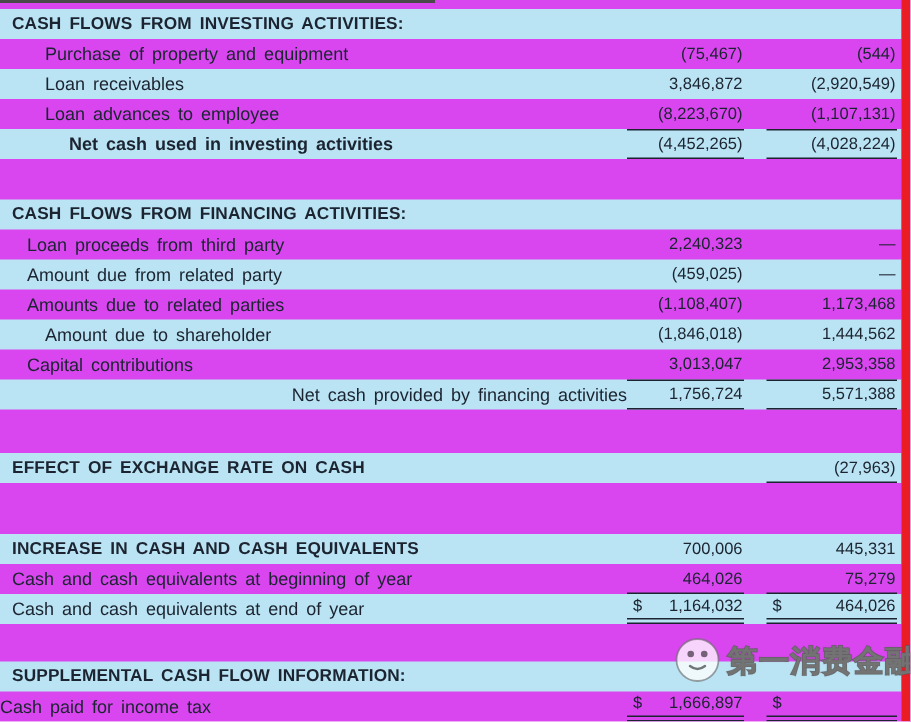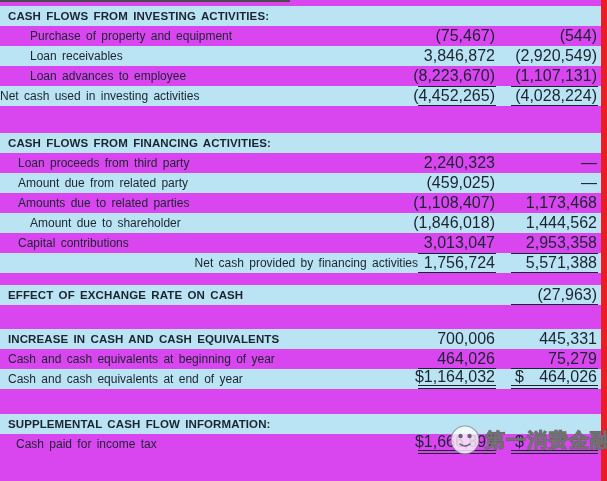--- a/index.html
+++ b/index.html
@@ -5,33 +5,33 @@
   html,body{margin:0;padding:0;background:#fff;}
   .page{
     position:relative;width:607px;height:481px;background:#d946ef;overflow:hidden;
     font-family:"Liberation Sans","DejaVu Sans",sans-serif;color:var(--ink,#1b2430);
   }
   .top-cut-line{position:absolute;top:0;left:0;width:290px;height:2px;background:#4a4a4a;}
   .red-stripe{position:absolute;top:0;right:0;width:6px;height:481px;background:var(--stripe,#ea1c24);}
   .section{width:601px;}
   [data-name="section-investing"]{margin-top:6px;}
   [data-name="section-financing"]{margin-top:27px;}
-  [data-name="section-exchange"]{margin-top:12px;}
-  [data-name="section-increase"]{margin-top:24px;}
+  [data-name="section-exchange"]{margin-top:29px;}
+  [data-name="section-increase"]{margin-top:34px;}
   [data-name="section-supplemental"]{margin-top:25px;}
   .row{
     height:20px;display:flex;align-items:center;box-sizing:border-box;
     padding-right:3px;font-size:12px;word-spacing:2px;
   }
   .row.hl{background:var(--hl,#bae3f3);}
   .row.bold .label{font-weight:700;font-size:11.5px;letter-spacing:.1px;}
   .label{flex:1 1 auto;white-space:nowrap;overflow:hidden;box-sizing:border-box;}
   .col{
     box-sizing:border-box;height:100%;display:flex;align-items:center;
-    justify-content:flex-end;white-space:nowrap;font-size:16px;word-spacing:normal;
+    justify-content:flex-end;white-space:nowrap;font-size:11px;word-spacing:normal;
   }
   .col1{width:78px;margin-left:0;}
   .col2{width:87px;margin-left:15px;}
   .col .cur{margin-right:auto;padding-left:4px;}
   .col .val{padding-right:1px;}
   .rule-total .col{border-top:1.5px solid var(--ink,#1b2430);border-bottom:1.5px solid var(--ink,#1b2430);}
   .rule-bottom .col{border-bottom:1.5px solid var(--ink,#1b2430);}
   .rule-double .col{border-bottom:4px double var(--ink,#1b2430);}
   .watermark{
     position:absolute;left:450px;top:425px;display:flex;align-items:center;gap:5px;
@@ -75,21 +75,21 @@
         <div class="row" data-name="table-row">
           <div class="label" data-name="row-label" style="padding-left: 30px;">Loan advances to employee</div>
           <div class="col col1" data-name="amount-cell-c1">
             <div class="val" data-name="amount-value">(8,223,670)</div>
           </div>
           <div class="col col2" data-name="amount-cell-c2">
             <div class="val" data-name="amount-value">(1,107,131)</div>
           </div>
         </div>
         <div class="row hl rule-total" data-name="table-row">
-          <div class="label" data-name="row-label" style="">Net cash used in investing activities</div>
+          <div class="label" data-name="row-label" style="padding-left: 46px; font-weight: bold;">Net cash used in investing activities</div>
           <div class="col col1" data-name="amount-cell-c1">
             <div class="val" data-name="amount-value">(4,452,265)</div>
           </div>
           <div class="col col2" data-name="amount-cell-c2">
             <div class="val" data-name="amount-value">(4,028,224)</div>
           </div>
         </div>
       </div>
       <div class="section" data-name="section-financing">
         <div class="row hl bold" data-name="section-header-row">
@@ -187,21 +187,21 @@
             <div class="cur" data-name="dollar-sign">$</div>
             <div class="val" data-name="amount-value">464,026</div>
           </div>
         </div>
       </div>
       <div class="section" data-name="section-supplemental">
         <div class="row hl bold" data-name="section-header-row">
           <div class="label" data-name="section-header-label" style="padding-left: 8px;">SUPPLEMENTAL CASH FLOW INFORMATION:</div>
         </div>
         <div class="row rule-double" data-name="table-row">
-          <div class="label" data-name="row-label" style="padding-left: 16px;">Cash paid for income tax</div>
+          <div class="label" data-name="row-label" style="">Cash paid for income tax</div>
           <div class="col col1" data-name="amount-cell-c1">
             <div class="cur" data-name="dollar-sign">$</div>
             <div class="val" data-name="amount-value">1,666,897</div>
           </div>
           <div class="col col2" data-name="amount-cell-c2">
             <div class="cur" data-name="dollar-sign">$</div>
             <div class="val" data-name="amount-value"></div>
           </div>
         </div>
       </div>

